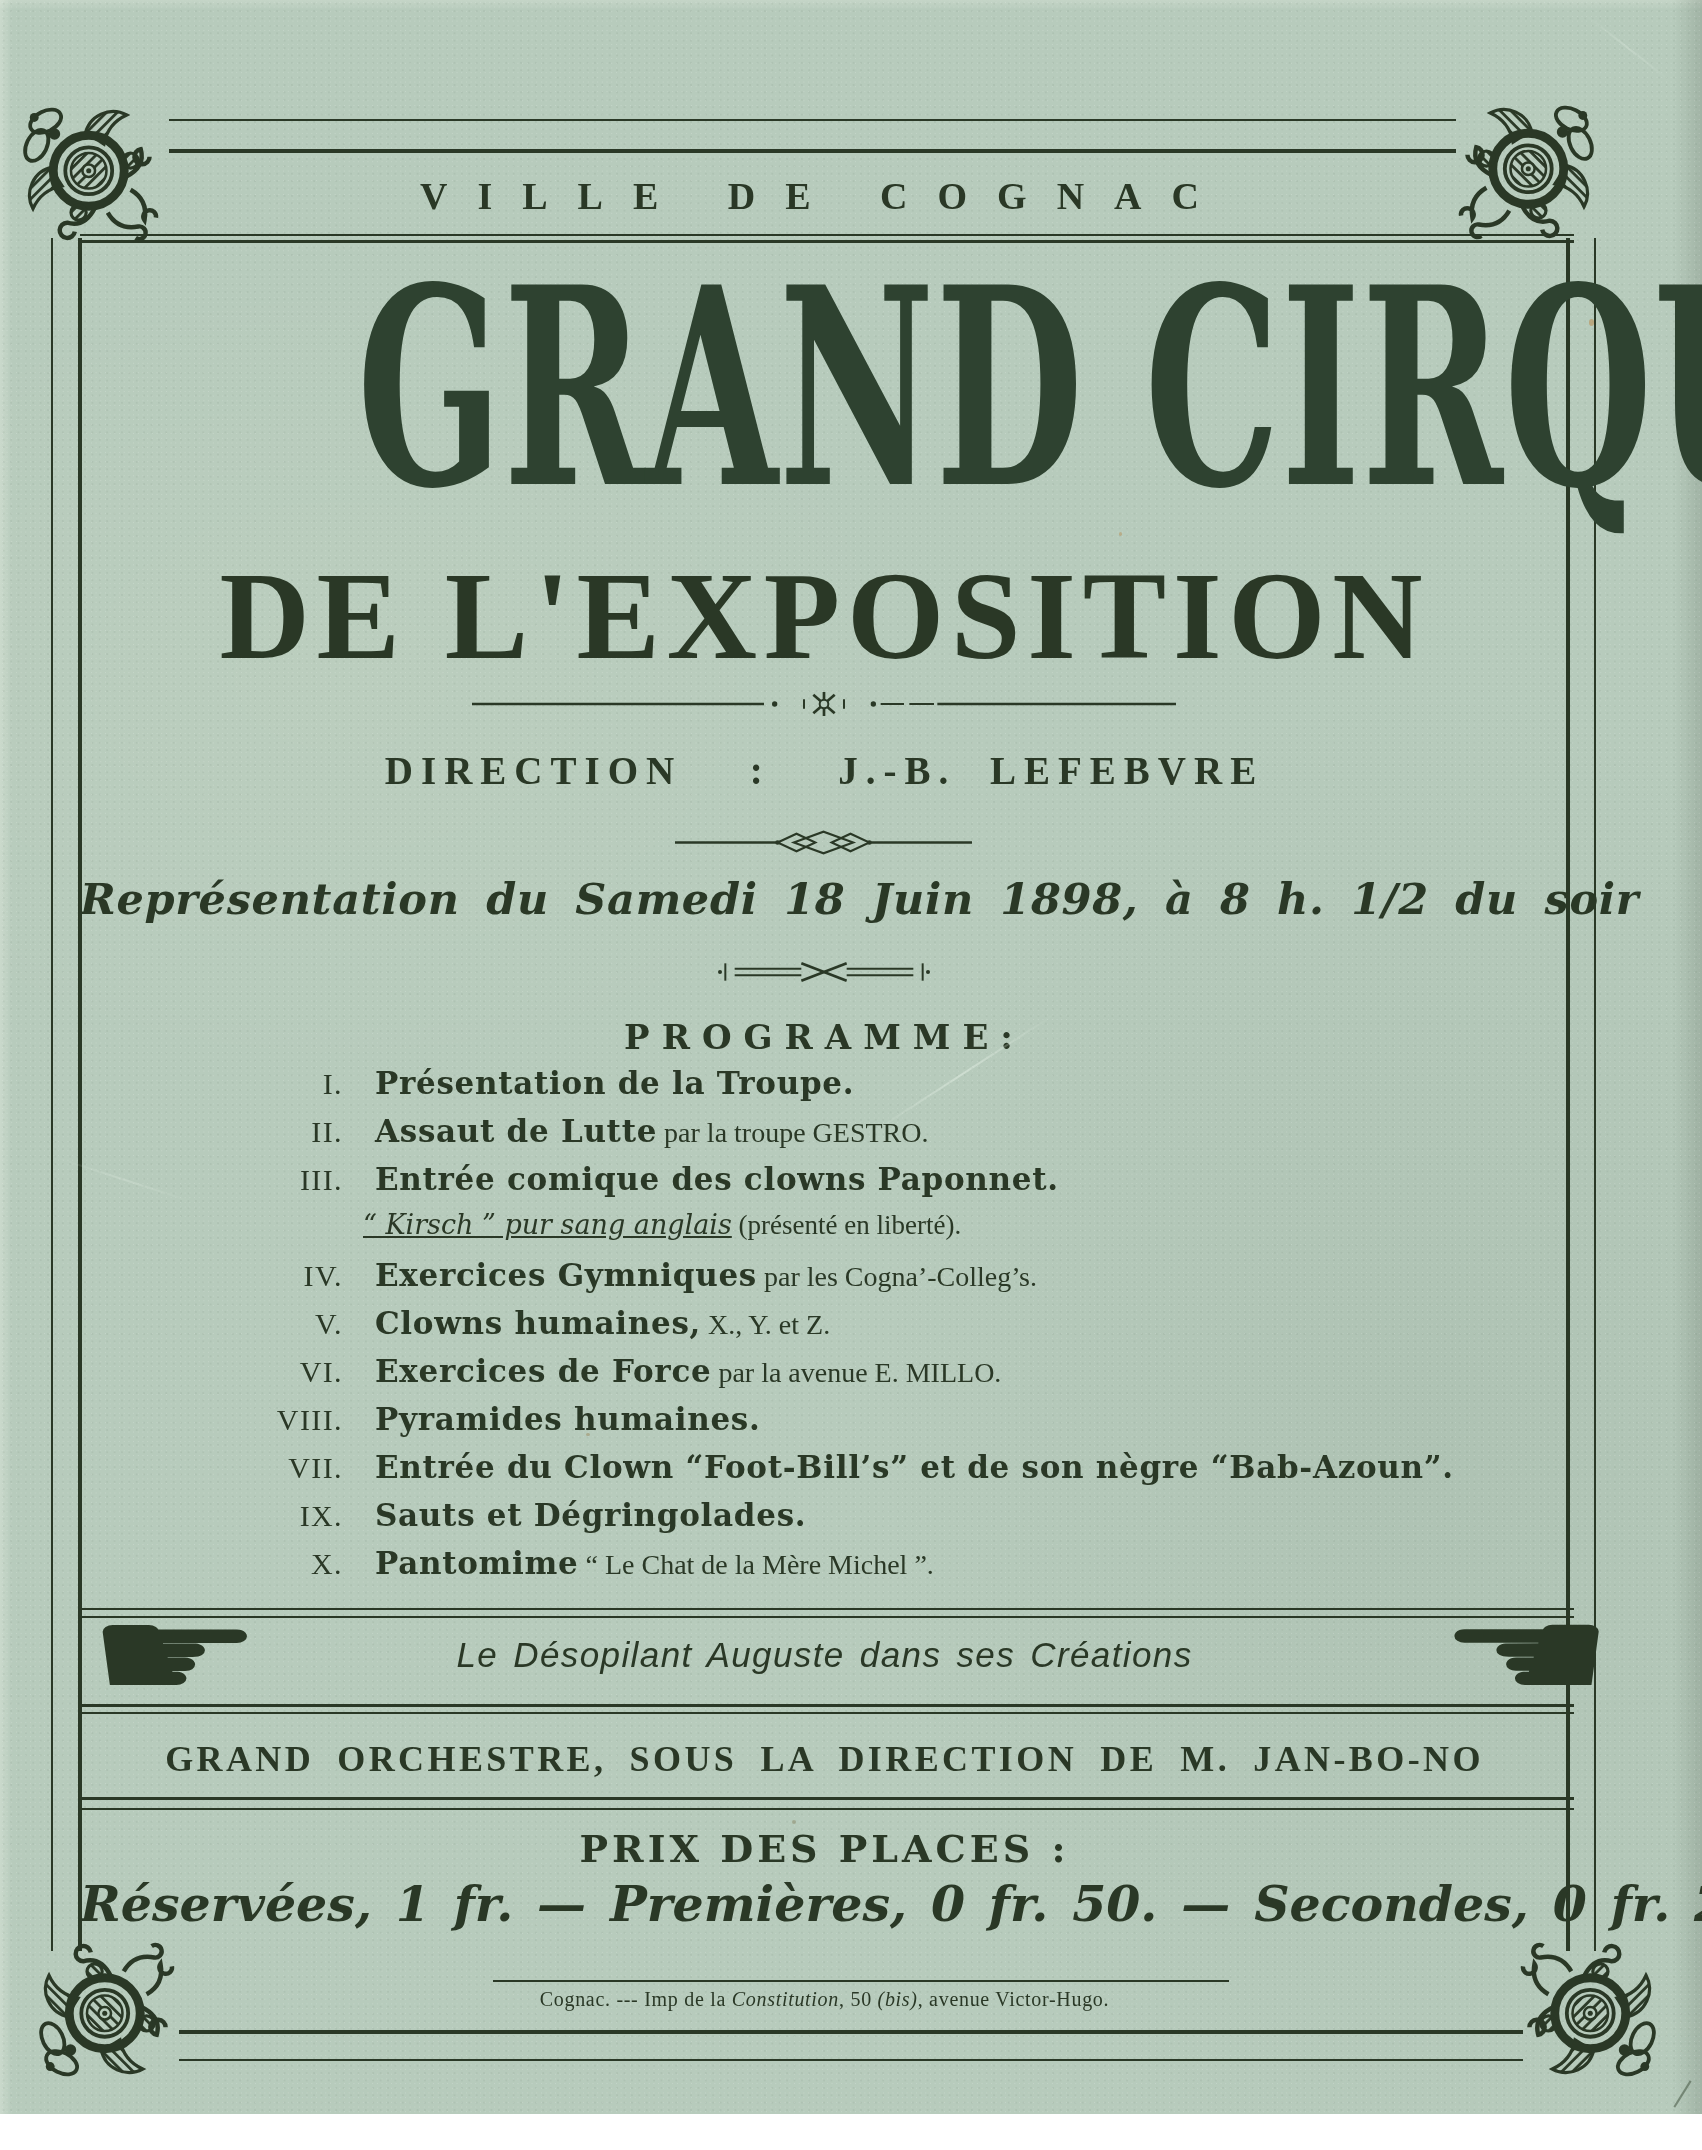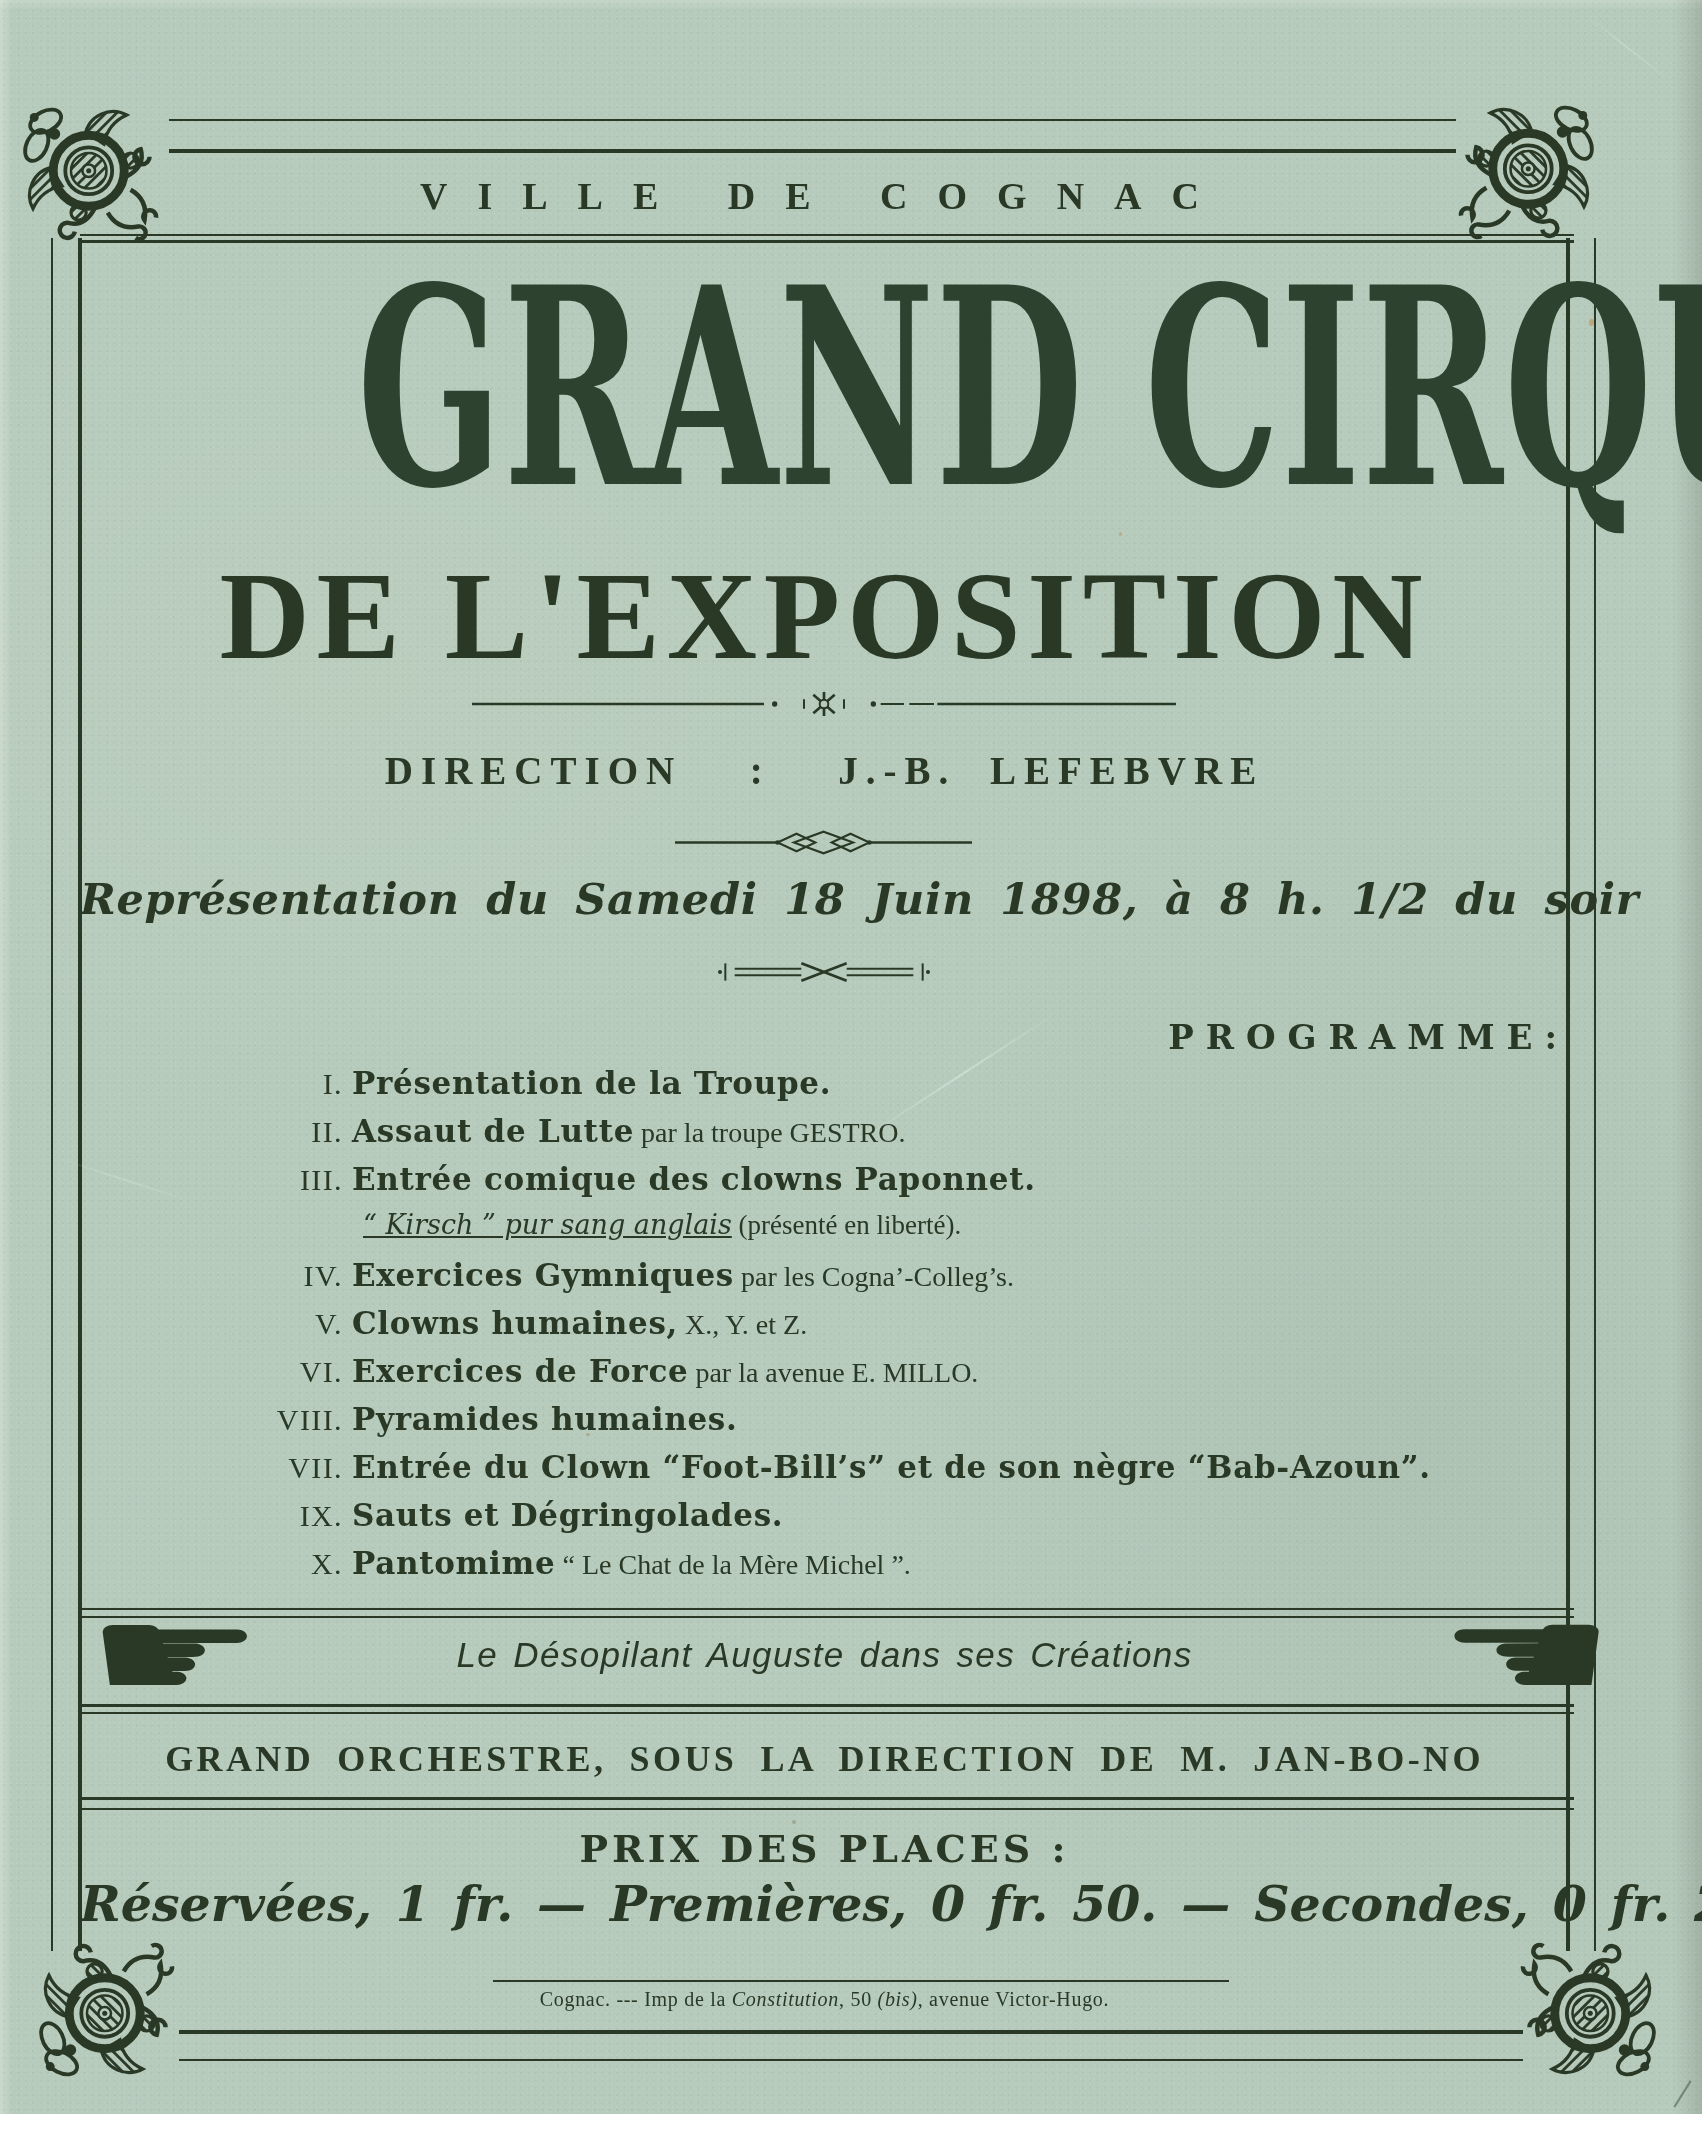--- a/index.html
+++ b/index.html
@@ -28,26 +28,26 @@
   .city{top:174px;font:700 38px "Liberation Serif",serif;letter-spacing:30px;}
   .main-title{top:227px;overflow:visible;}
   .main-title span{
     display:inline-block;white-space:nowrap;line-height:1;
     font:700 230px "DejaVu Serif",serif;letter-spacing:1.4px;color:var(--ink-strong);
     transform:scale(0.74,1.19);transform-origin:50% 0;
   }
   .subtitle{top:554px;font:700 125px "Liberation Serif",serif;letter-spacing:6.8px;line-height:1;text-align:center;}
   .direction{top:748px;font:700 39px "Liberation Serif",serif;letter-spacing:8px;word-spacing:16px;}
   .date-line{top:878px;font:italic 700 43px "DejaVu Serif",serif;letter-spacing:0.7px;word-spacing:10.8px;line-height:1;}
-  .prog-head{top:1017px;font:700 34px "DejaVu Serif",serif;letter-spacing:12px;text-align:right;}
+  .prog-head{top:1017px;font:700 34px "DejaVu Serif",serif;letter-spacing:12px;}
 
   .plist{position:absolute;left:80px;top:1065px;width:1489px;}
   .plist-row{display:flex;align-items:baseline;height:48px;line-height:43px;white-space:pre;}
   .plist-row .num{flex:0 0 263px;text-align:right;font:400 30px "Liberation Serif",serif;letter-spacing:1.4px;}
-  .plist-row .main{margin-left:9px;font:700 31px "DejaVu Serif",serif;letter-spacing:0.7px;}
+  .plist-row .main{margin-left:32px;font:700 31px "DejaVu Serif",serif;letter-spacing:0.7px;}
   .plist-row .rest{font:400 28px "Liberation Serif",serif;}
   .plist-row.sub .kirsch{margin-left:20px;font:italic 400 27px "DejaVu Serif",serif;text-decoration:underline;}
   .plist-row.sub .rest{font:400 27px "Liberation Serif",serif;}
 
   .manicule{position:absolute;font-family:"DejaVu Sans",sans-serif;font-size:132px;line-height:108px;color:var(--ink);}
   .mani-r{left:86px;top:1600px;transform:scaleX(1.5);transform-origin:left center;}
   .mani-r::before{content:"\261B";}
   .mani-l{right:88px;top:1600px;transform:scaleX(1.5);transform-origin:right center;}
   .mani-l::before{content:"\261A";}
 

